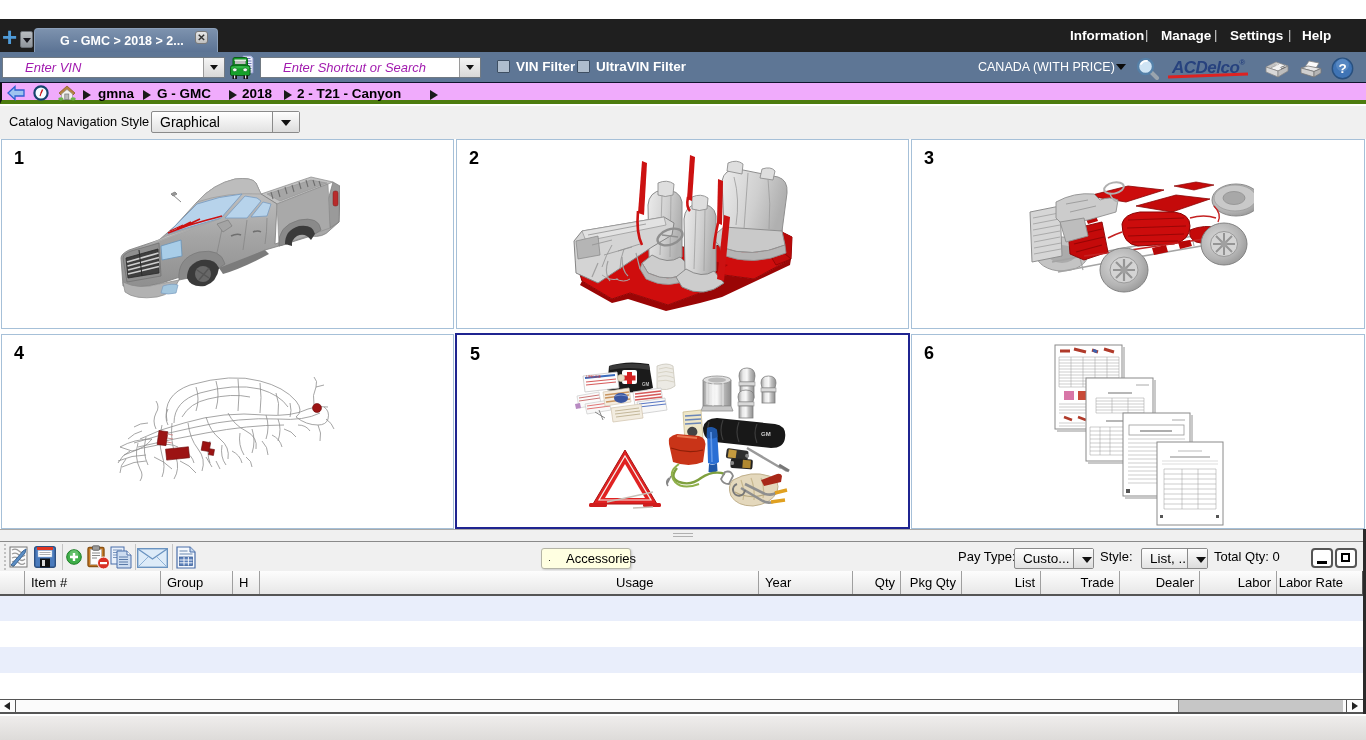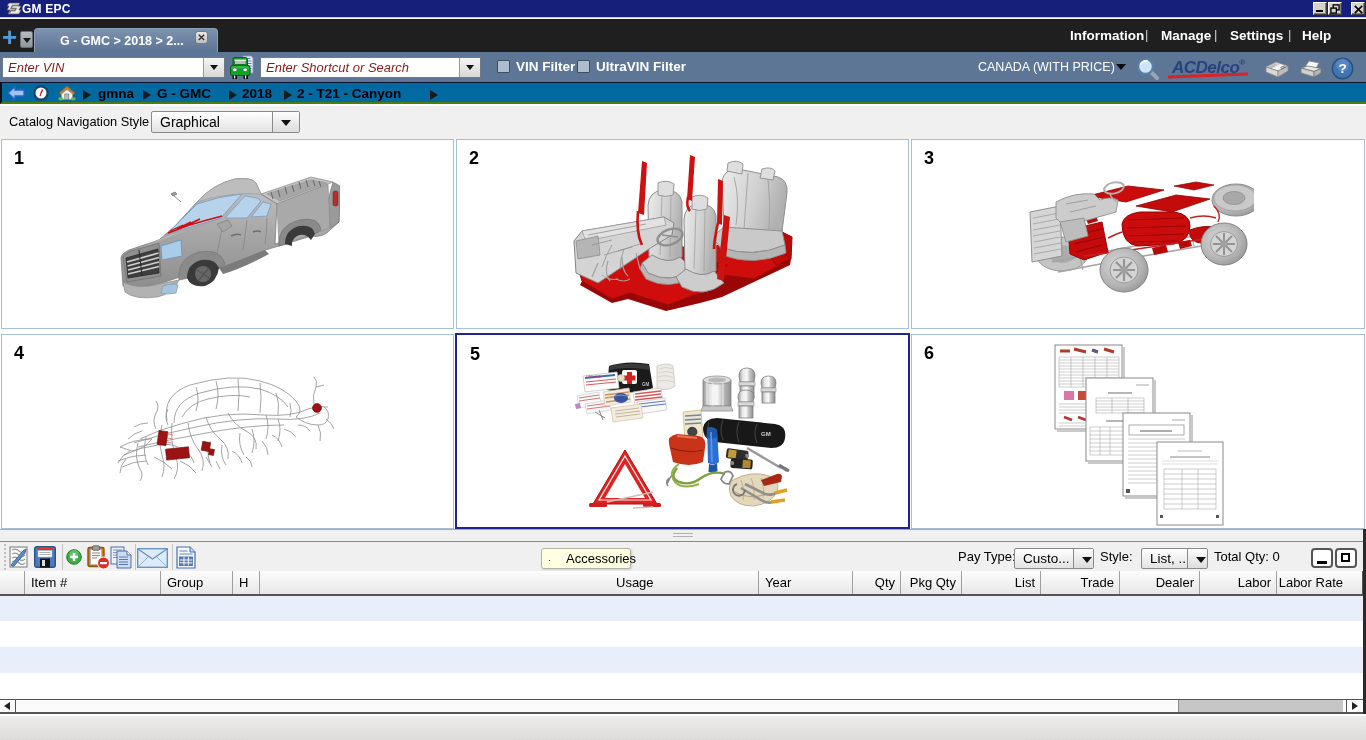--- a/index.html
+++ b/index.html
@@ -19,28 +19,28 @@
 #tabdrop:after { content:""; position:absolute; left:2px; top:6px; border-left:4px solid transparent; border-right:4px solid transparent; border-top:5px solid #16161d; }
 #tab1 { position:absolute; left:34px; top:9px; width:184px; height:24px; background:linear-gradient(#7d92ae,#5b7394); border:1px solid #8b9fb9; border-bottom:none; border-radius:4px 4px 0 0; }
 #tab1 .tabtext { position:absolute; left:25px; top:5px; color:#fff; font-size:12.5px; font-weight:bold; }
 #tabclose { position:absolute; right:9px; top:2px; width:13px; height:13px; background:linear-gradient(#e8e8e8,#c0c0c0); border:1px solid #7a7a7a; border-radius:3px; color:#333; font-size:10px; font-weight:bold; line-height:11px; text-align:center; }
 .mitem { position:absolute; top:9px; color:#fff; font-size:13.5px; font-weight:bold; }
 .msep { position:absolute; top:8px; color:#cfcfcf; font-size:13px; }
 
 
 #toolbar { left:0; top:52px; width:1366px; height:31px; background:#5e7695; border-bottom:1px solid #10142e; }
 .tinput { position:absolute; top:5px; height:21px; background:#fff; border:1px solid #717a83; }
-.tinput input { border:none; outline:none; width:100%; height:100%; font-style:italic; color:#7f1d1d; font-size:13px; padding-left:5px; font-family:"Liberation Sans",sans-serif; background:transparent; }
+.tinput input { border:none; outline:none; width:100%; height:100%; font-style:italic; color:#a21caf; font-size:13px; padding-left:22px; font-family:"Liberation Sans",sans-serif; background:transparent; }
 .dropbtn { position:absolute; top:0; right:0; width:21px; height:19px; background:linear-gradient(#f4f4f4,#d8d8d8); border-left:1px solid #9a9a9a; }
 .dropbtn:after { content:""; position:absolute; left:6px; top:7px; border-left:4.5px solid transparent; border-right:4.5px solid transparent; border-top:5.5px solid #111; }
 .cb { position:absolute; top:8px; width:13px; height:13px; background:#aebdcd; border:1px solid #3e4f63; border-radius:1px; }
 .cblabel { position:absolute; top:7px; color:#fff; font-size:13.5px; font-weight:bold; }
 
 
-#crumbbar { left:0; top:83px; width:1366px; height:21px; background:#0369a1; border-bottom:2px solid #4d7c0f; border-left:2px solid #111; }
+#crumbbar { left:0; top:83px; width:1366px; height:21px; background:#f0abfc; border-bottom:4px solid #4d7c0f; border-left:2px solid #111; }
 .crumbtxt { position:absolute; top:3px; font-size:13.5px; font-weight:bold; color:#000; }
 .crumbarrow { position:absolute; top:7px; width:0; height:0; border-top:5px solid transparent; border-bottom:5px solid transparent; border-left:8px solid #1a1a1a; }
 
 
 #navrow { left:0; top:106px; width:1366px; height:33px; background:#f0f0f0; }
 #navrow .lbl { position:absolute; left:9px; top:8px; font-size:12.8px; color:#000; }
 .combo { position:absolute; background:linear-gradient(#ffffff,#e2e2e2); border:1px solid #8a8a8a; border-radius:2px; }
 .combo .ctext { position:absolute; left:8px; top:2px; font-size:14px; color:#000; }
 .combo .carr { position:absolute; top:0; right:0; bottom:0; width:27px; border-left:1px solid #8a8a8a; background:linear-gradient(#fdfdfd,#dcdcdc); }
 .combo .carr:after { content:""; position:absolute; left:8px; top:8px; border-left:5px solid transparent; border-right:5px solid transparent; border-top:6px solid #111; }
@@ -68,41 +68,20 @@
 .trow { position:absolute; left:0; width:1363px; }
 #tfoot { left:0; top:675px; width:1366px; height:23px; background:#f0f0f0; border-top:1px solid #555; border-bottom:1px solid #555; font-size:12.5px; font-weight:bold; }
 #hscroll { left:0; top:699px; width:1366px; height:15px; background:#fbfbfb; border-top:1px solid #555; border-bottom:2px solid #555; }
 .sbtn { position:absolute; top:0; width:16px; height:12px; background:#fcfcfc; }
 #bstrip { left:0; top:716px; width:1366px; height:24px; background:linear-gradient(#efedec,#dddbd9); }
 </style>
 </head>
 <body>
 <div id="app">
 
-  <div id="titlebar" class="abs">
-    <svg class="abs" style="left:6px;top:2px" width="17" height="14" viewBox="0 0 17 14">
-      <path d="M2 12 L4 8 L1 8 L3 4 L1 4 L3 1 L14 1 L12 4 L15 4 L13 8 L15 8 L13 12 Z" fill="#e8e8e8" stroke="#555" stroke-width="0.7"></path>
-      <path d="M3.5 11 L5 8.5 L9 8.5 L10 6.5 L5 6.5 L6.5 3.5 L12.5 3.5" fill="none" stroke="#777" stroke-width="1.4"></path>
-    </svg>
-    <div class="ttext">GM EPC</div>
-    <div class="winbtn" style="left:1313px">
-        <div style="position:absolute;left:2px;bottom:2px;width:7px;height:2px;background:#000"></div>
-      </div>
-    <div class="winbtn" style="left:1328px">
-      <svg style="position:absolute;left:1px;top:1px" width="10" height="10" viewBox="0 0 11 11">
-          <rect x="3.5" y="1" width="6.5" height="5.5" fill="none" stroke="#000" stroke-width="1.5"></rect>
-          <rect x="1" y="4.5" width="6" height="5.5" fill="#d6d3ce" stroke="#000" stroke-width="1.5"></rect>
-        </svg>
-    </div>
-    <div class="winbtn" style="left:1351px">
-      <svg style="position:absolute;left:2px;top:2px" width="9" height="9" viewBox="0 0 11 11">
-          <path d="M1 1 L10 10 M10 1 L1 10" stroke="#000" stroke-width="2"></path>
-        </svg>
-    </div>
-  </div>
 
   <div id="blackbar" class="abs">
     <div id="plusbtn">+</div>
     <div id="tabdrop"></div>
     <div id="tab1">
       <div class="tabtext">G - GMC &gt; 2018 &gt; 2...</div>
       <div id="tabclose">✕</div>
     </div>
     <div class="mitem" style="left:1070px">Information</div>
       <div class="msep" style="left:1145px">|</div>

